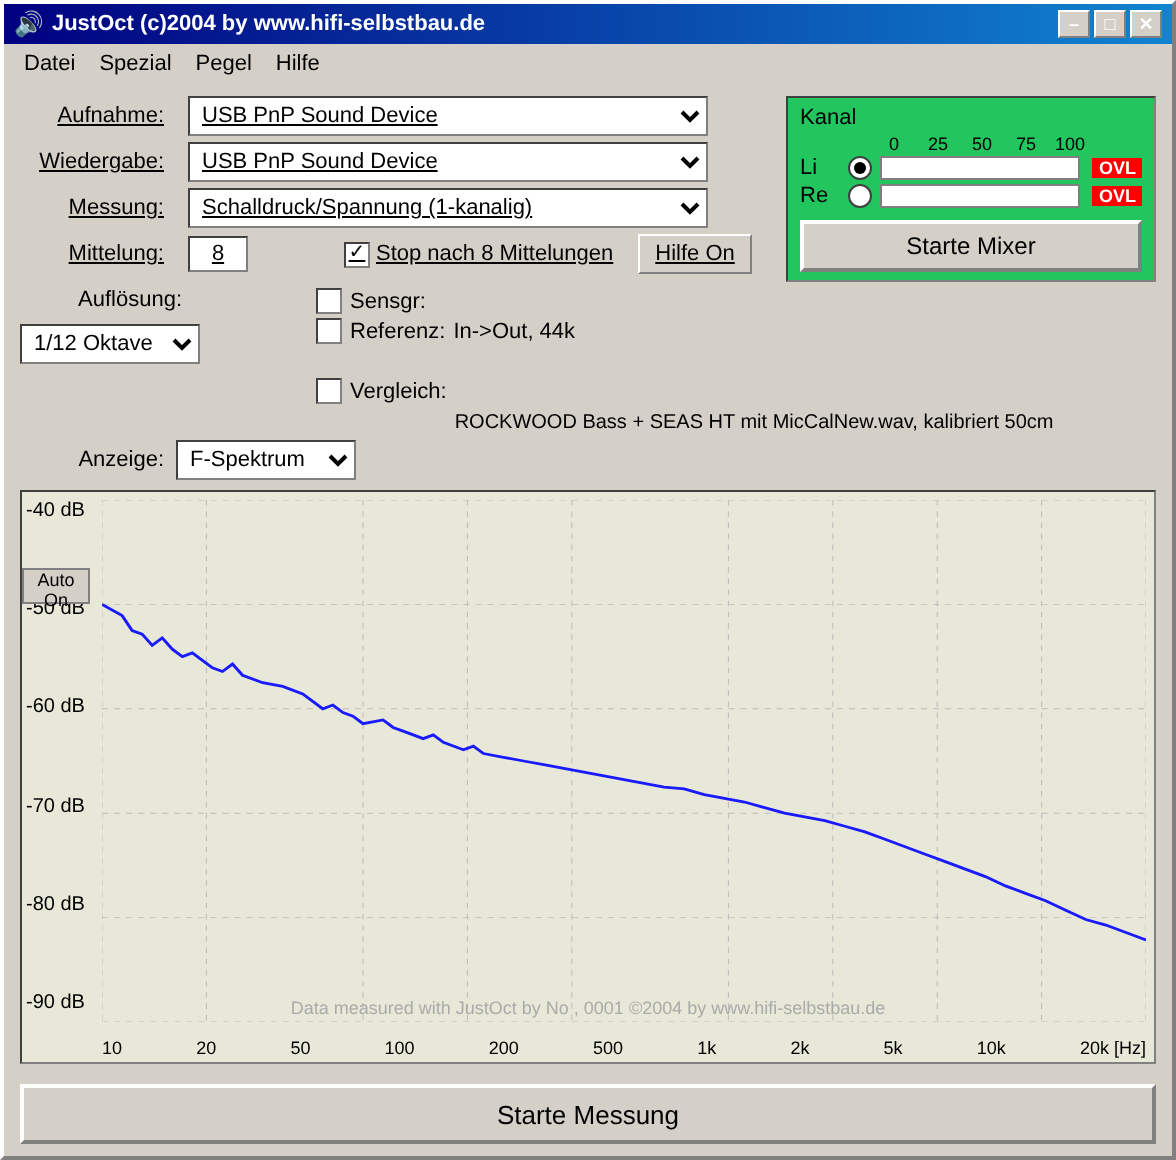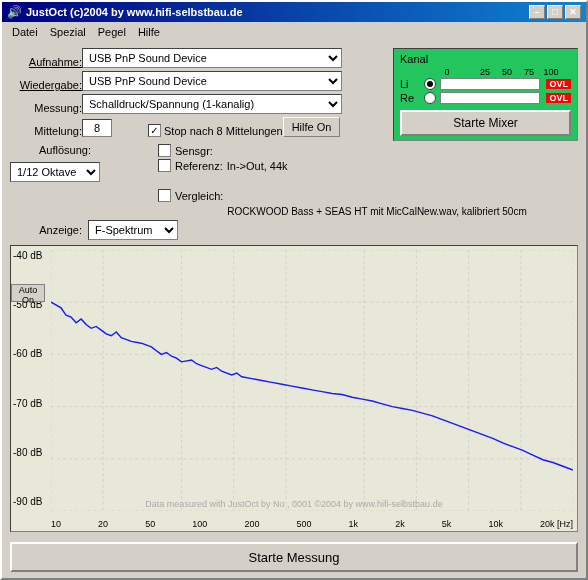--- a/index.html
+++ b/index.html
@@ -78,23 +78,24 @@
       padding: 6px 8px;
       flex: 1;
       display: flex;
       flex-direction: column;
       gap: 3px;
     }
 
     
     .form-row {
       display: flex;
-      align-items: flex-end;
-      gap: 0;
+      align-items: center;
+      gap: 12px;
       min-height: 20px;
+      text-decoration: underline;
     }
 
     .form-label {
       width: 72px;
       text-align: right;
       font-size: 11px;
       flex-shrink: 0;
     }
 
     .form-label.underline {
@@ -441,21 +442,21 @@
           <button class="win-btn">Hilfe On</button>
         </div>
 
       </div>
 
       <div class="kanal-panel">
         <div class="kanal-title">Kanal</div>
 
         <div style="font-size:9px; display:flex; margin-left:36px; gap:0; margin-bottom:1px;">
           <span style="width:22px; text-align:center;">0</span>
-          <span style="width:22px; text-align:center;margin-left:16px;">25</span>
+          <span style="width:22px; text-align:center;">25</span>
           <span style="width:22px; text-align:center;">50</span>
           <span style="width:22px; text-align:center;">75</span>
           <span style="width:22px; text-align:center;">100</span>
         </div>
 
         <div class="kanal-row">
           <span class="kanal-label">Li</span>
           <div class="radio-btn checked"></div>
           <div class="level-bar-container">
             <div class="level-green" style="width:0%;"></div>

